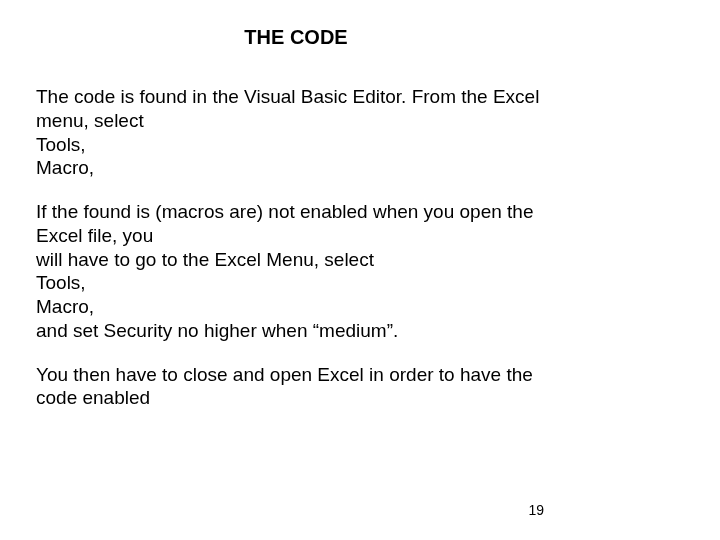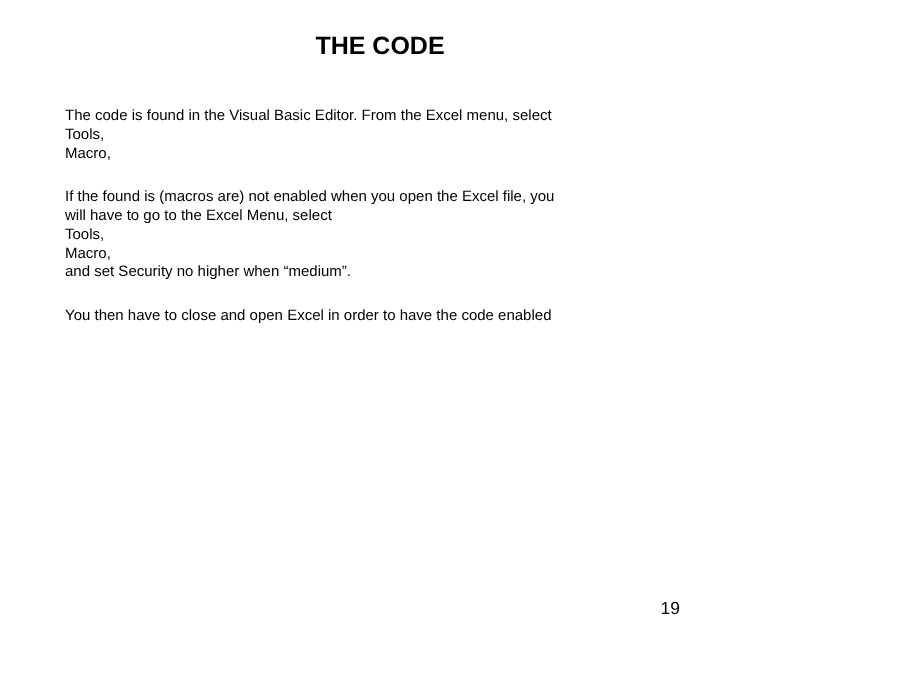--- a/index.html
+++ b/index.html
@@ -9,38 +9,38 @@
     height: 540px;
     background: #ffffff;
     font-family: Arial, Helvetica, sans-serif;
     color: #000000;
   }
   .page {
     position: relative;
     width: 592px;
     height: 540px;
     box-sizing: border-box;
-    padding: 26px 36px 0 52px;
+    padding: 26px 36px 0 36px;
   }
   .title {
     text-align: center;
     font-weight: bold;
     font-size: 20px;
     margin: 0 0 36px 0;
   }
   .para {
-    font-size: 12px;
+    font-size: 19px;
     line-height: 1.25;
     margin: 0 0 20px 0;
   }
   .line { display: block; }
   .page-number {
     position: absolute;
     right: 48px;
-    bottom: 46px;
+    bottom: 22px;
     font-size: 14px;
   }
 </style>
 </head>
 <body>
 
 <div class="page">
 
   <h1 class="title">THE CODE</h1>
 

